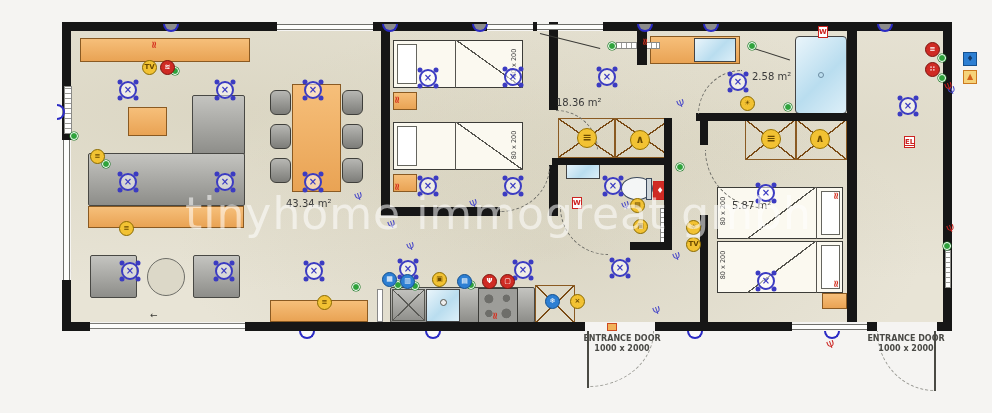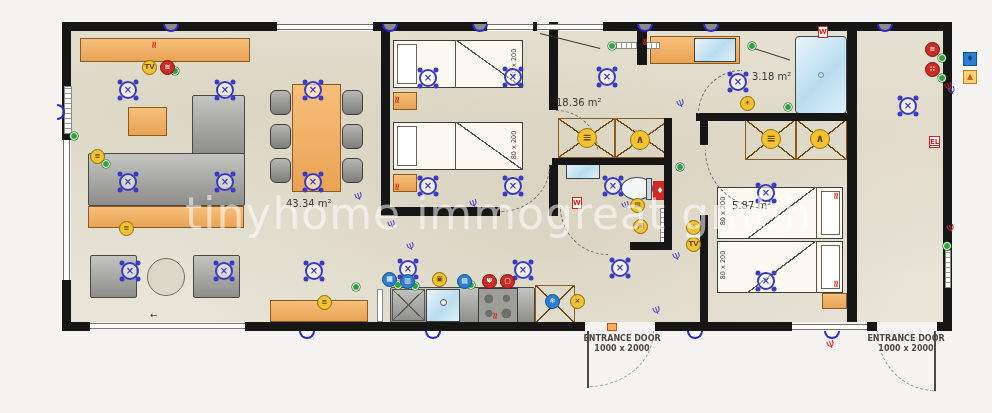--- a/index.html
+++ b/index.html
@@ -179,21 +179,21 @@
 
   <div class="arc" style="left:556px;top:110px;width:42px;height:40px;border-left:none;border-bottom:none;border-top-right-radius:100% 100%;"></div>
   <div class="arc" style="left:500px;top:166px;width:50px;height:46px;border-left:none;border-top:none;border-bottom-right-radius:100% 100%;"></div>
   <div class="arc" style="left:560px;top:207px;width:48px;height:48px;border-right:none;border-top:none;border-bottom-left-radius:100% 100%;"></div>
   <div class="arc" style="left:705px;top:150px;width:58px;height:58px;border-right:none;border-top:none;border-bottom-left-radius:100% 100%;"></div>
   <div class="arc" style="left:698px;top:70px;width:44px;height:44px;border-right:none;border-bottom:none;border-top-left-radius:100% 100%;"></div>
   <div class="sash" style="left:748px;top:46px;width:44px;transform:rotate(18deg);"></div>
 
   <div class="area" style="left:286px;top:198px;">43.34 m²</div>
   <div class="area" style="left:556px;top:97px;">18.36 m²</div>
-  <div class="area" style="left:752px;top:71px;">3.18 m²</div>
+  <div class="area" style="left:752px;top:71px;">2.58 m²</div>
   <div class="area" style="left:732px;top:200px;">5.87 m²</div>
   <div class="bsize" style="left:494px;top:59px;">80 x 200</div>
   <div class="bsize" style="left:494px;top:141px;">80 x 200</div>
   <div class="bsize" style="left:703px;top:207px;">80 x 200</div>
   <div class="bsize" style="left:703px;top:261px;">80 x 200</div>
   <div class="entr" style="left:576px;top:334px;">
     <span>ENTRANCE DOOR</span><br>
     <span>1000 x 2000</span>
   </div>
   <div class="entr" style="left:860px;top:334px;">
@@ -287,16 +287,16 @@
     <div class="badge blue" style="left: 382px; top: 272px; z-index: 5;">▦</div>
     <div class="badge blue" style="left: 400px; top: 274px; z-index: 5;">▥</div>
     <div class="badge blue" style="left: 457px; top: 274px; z-index: 5;">▤</div>
     <div class="badge blue" style="left: 545px; top: 294px; z-index: 5;">❄</div>
     <div class="wicon" style="left: 577px; top: 128px; z-index: 5;">≡</div>
     <div class="wicon" style="left: 630px; top: 130px; z-index: 5;">∧</div>
     <div class="wicon" style="left: 761px; top: 129px; z-index: 5;">≡</div>
     <div class="wicon" style="left: 810px; top: 129px; z-index: 5;">∧</div>
     <div class="wbox" style="left: 818px; top: 26px; z-index: 5;">W</div>
     <div class="wbox" style="left: 572px; top: 197px; z-index: 5;">W</div>
-    <div class="wbox" style="left: 929px; top: 136px; z-index: 5; text-decoration: underline;">EL</div>
+    <div class="wbox" style="left: 904px; top: 136px; z-index: 5; text-decoration: underline;">EL</div>
     <div class="ubox" style="left: 963px; top: 52px; z-index: 5; width: 14px; height: 14px; background: rgb(45, 127, 211); color: rgb(18, 58, 106); border: 1px solid rgb(20, 80, 143);">♦</div>
     <div class="ubox" style="left: 963px; top: 70px; z-index: 5; width: 14px; height: 14px; background: rgb(246, 210, 122); color: rgb(212, 96, 26); border: 1px solid rgb(204, 122, 32);">▲</div>
   </div>
 
 </body></html>

